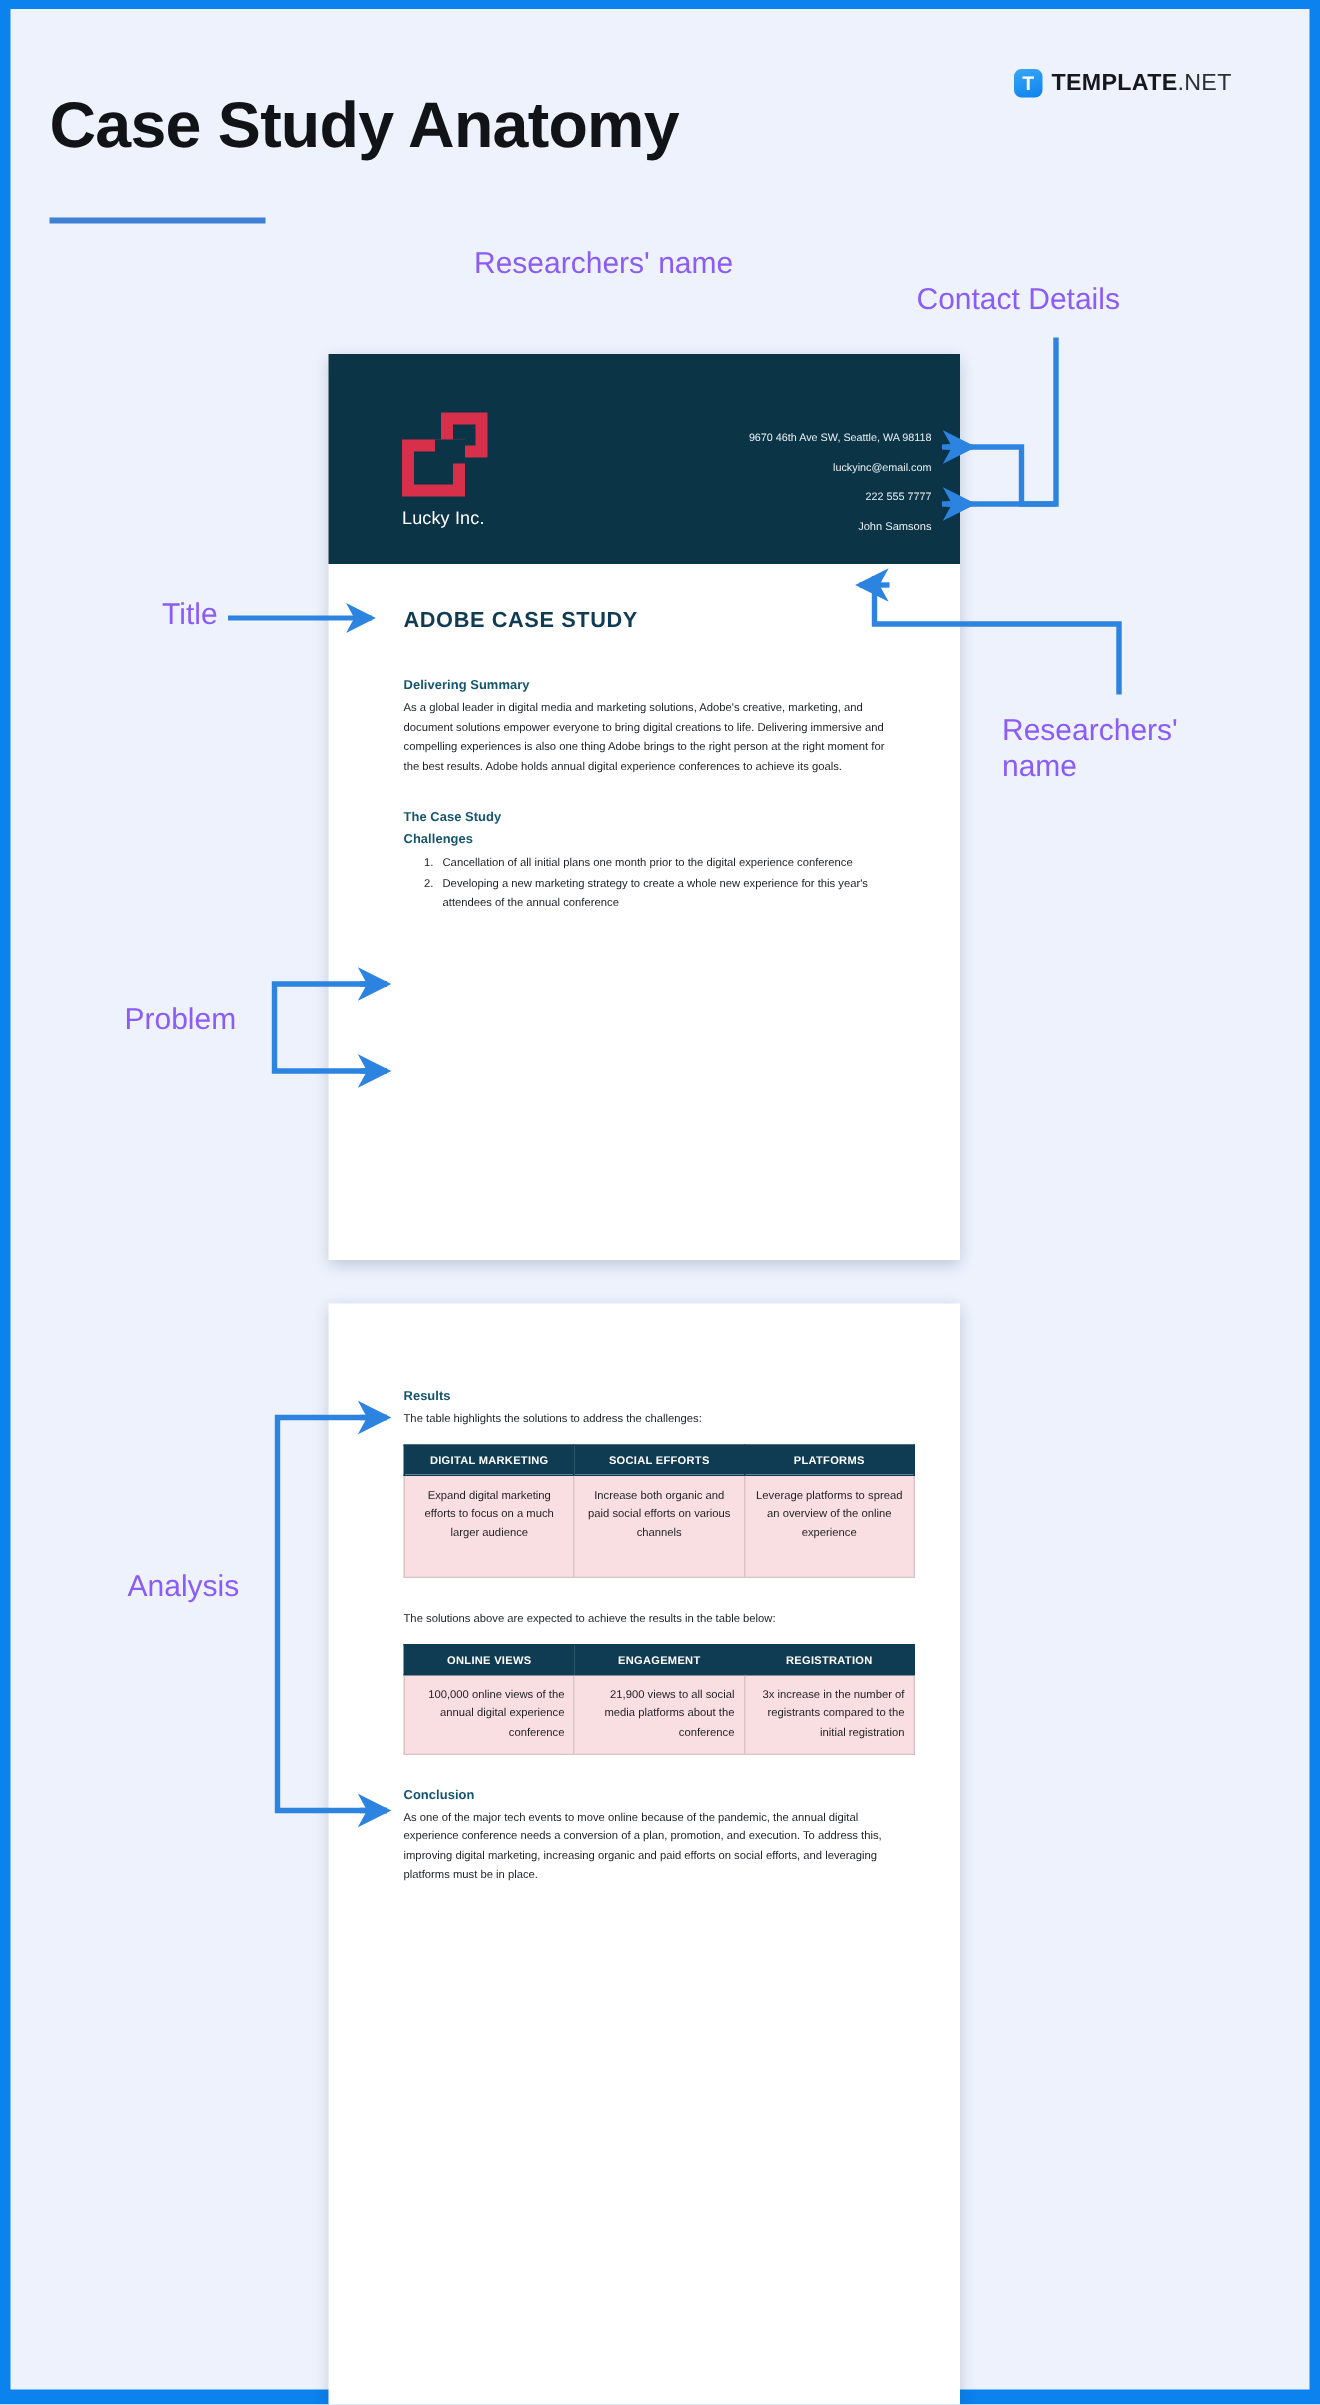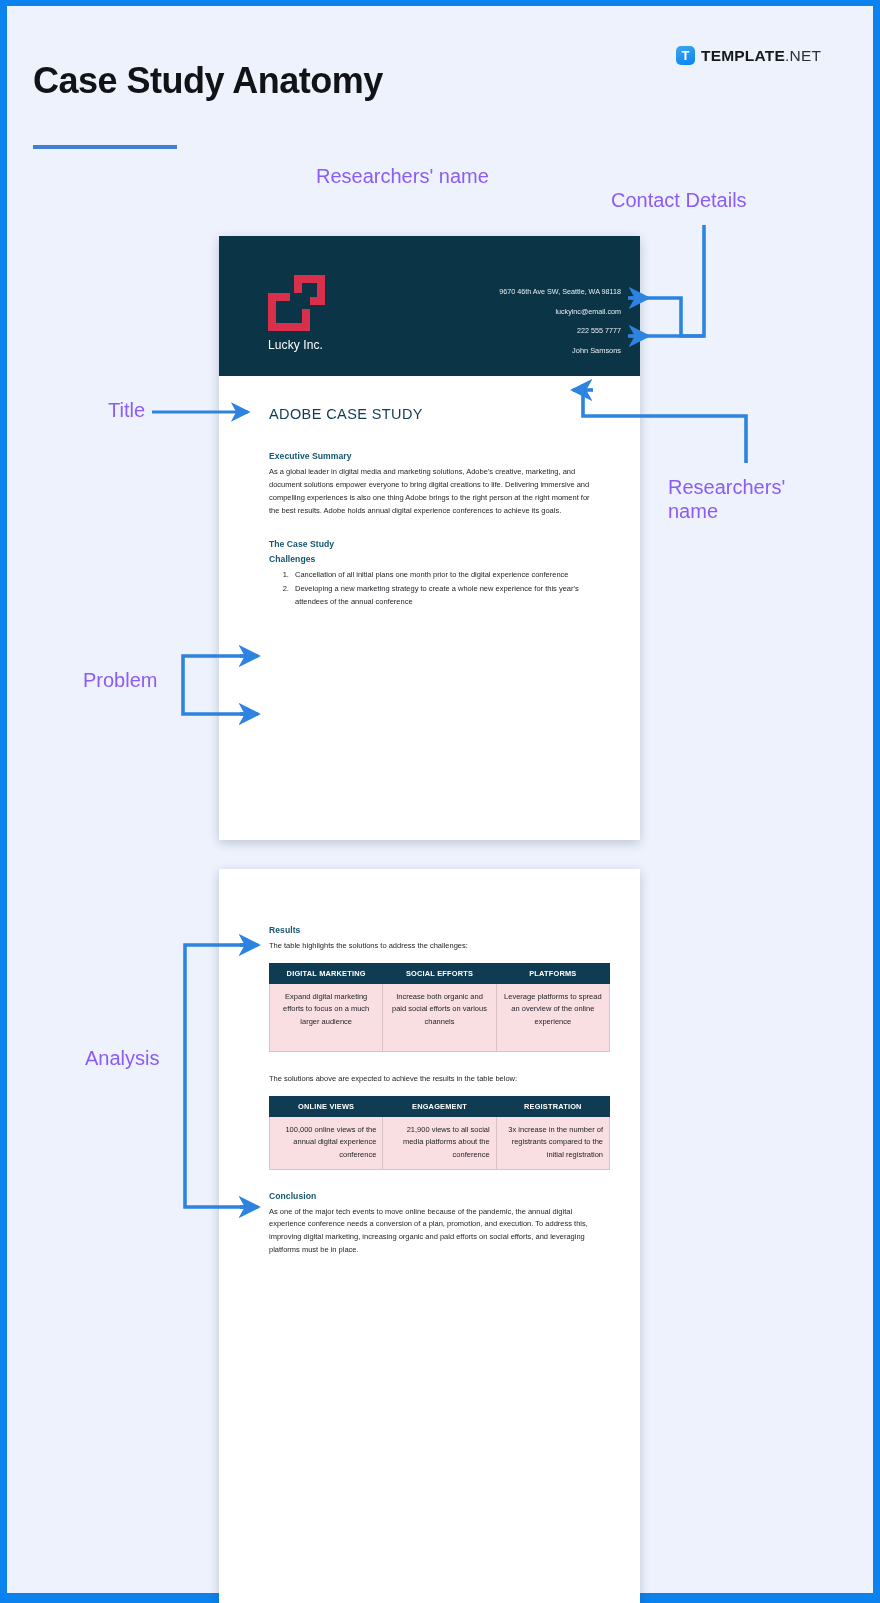--- a/index.html
+++ b/index.html
@@ -32,21 +32,21 @@
     background:linear-gradient(160deg,#3aa7f5 0%,#0b82ee 100%);
     color:#fff; font-weight:bold; font-size:13px;
     display:flex; align-items:center; justify-content:center;
     line-height:1;
   }
   .brand-text { font-size:15.5px; font-weight:bold; letter-spacing:0.2px; color:#16181c; }
   .brand-text .tld { font-weight:normal; color:#2b2f36; }
 
   .page-title {
     position:absolute; left:33px; top:60px;
-    font-size:36px; font-weight:bold; color:#111317;
+    font-size:43px; font-weight:bold; color:#111317;
     letter-spacing:-0.5px;
   }
   .title-rule {
     position:absolute; left:33px; top:145px;
     width:144px; height:4px; background:#3f7fd4;
   }
 
   
   .anno {
     position:absolute; color:#8b5cf6; font-size:20px; line-height:1.22;
@@ -92,21 +92,21 @@
     text-align:right; color:#e9eff2; font-size:7.2px; line-height:1;
   }
   .doc-contact div { margin-bottom:12.5px; }
   .doc-contact div:last-child { margin-bottom:0; }
   .doc-contact .person { font-size:7.4px; }
 
   .doc-body { padding:30px 38px 0 50px; }
   #doc-page-2 .doc-body { padding:56px 30px 0 50px; }
 
   .doc-h1 {
-    font-size:14.5px; font-weight:normal; color:#0f3c52;
+    font-size:14.5px; font-weight:bold; color:#0f3c52;
     letter-spacing:0.4px; margin-bottom:29px;
   }
   .sec-h {
     font-size:8.6px; font-weight:bold; color:#14556f;
     margin-bottom:5px; letter-spacing:0.05px;
   }
   .sec-p {
     font-size:7.5px; color:#1c1f23; line-height:1.72; margin-bottom:21px;
   }
   .sec-p.tight { margin-bottom:10px; }
@@ -174,21 +174,21 @@
       <div class="doc-contact">
         <div>9670 46th Ave SW, Seattle, WA 98118</div>
         <div>luckyinc@email.com</div>
         <div>222 555 7777</div>
         <div class="person">John Samsons</div>
       </div>
     </div>
     <div class="doc-body">
       <div class="doc-h1">ADOBE CASE STUDY</div>
 
-      <div class="sec-h">Executive Summary</div>
+      <div class="sec-h">Delivering Summary</div>
       <div class="sec-p">As a global leader in digital media and marketing solutions, Adobe's creative, marketing, and document solutions empower everyone to bring digital creations to life. Delivering immersive and compelling experiences is also one thing Adobe brings to the right person at the right moment for the best results. Adobe holds annual digital experience conferences to achieve its goals.</div>
 
       <div class="sec-h">The Case Study</div>
 
       <div class="sec-h">Challenges</div>
       <ol class="sec-list">
         <li>Cancellation of all initial plans one month prior to the digital experience conference</li>
         <li>Developing a new marketing strategy to create a whole new experience for this year's attendees of the annual conference</li>
       </ol>
     </div>

